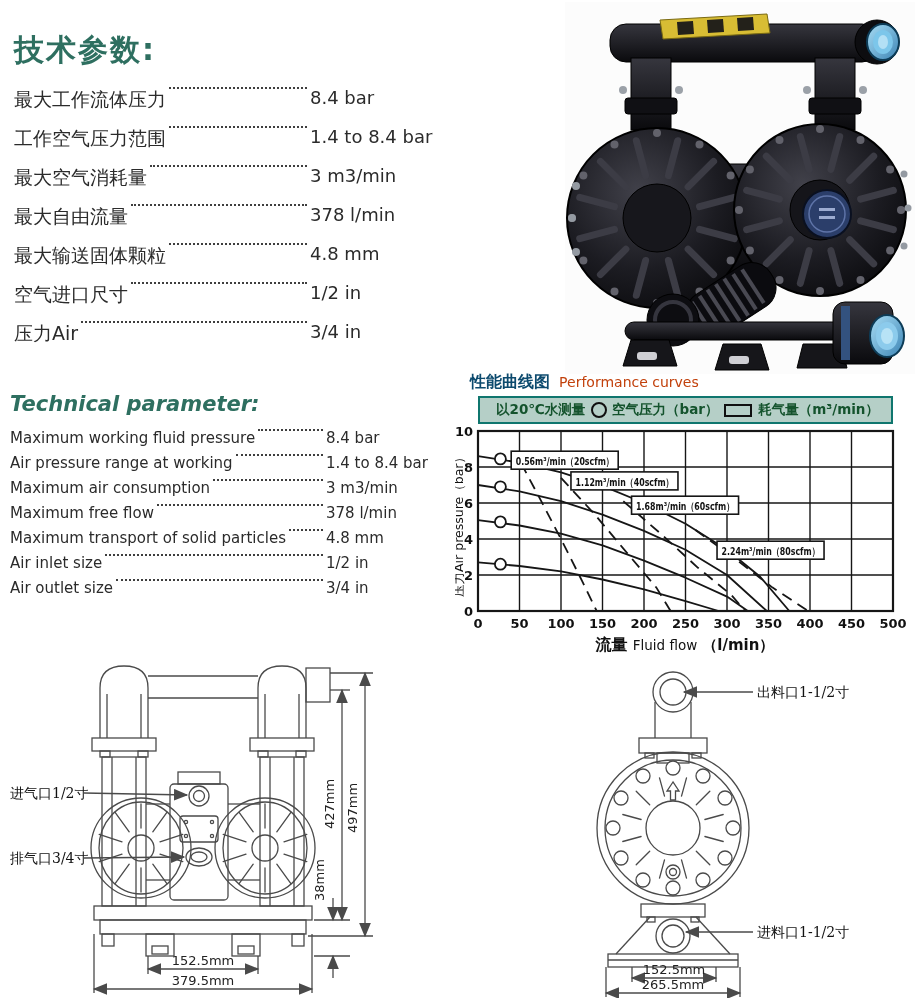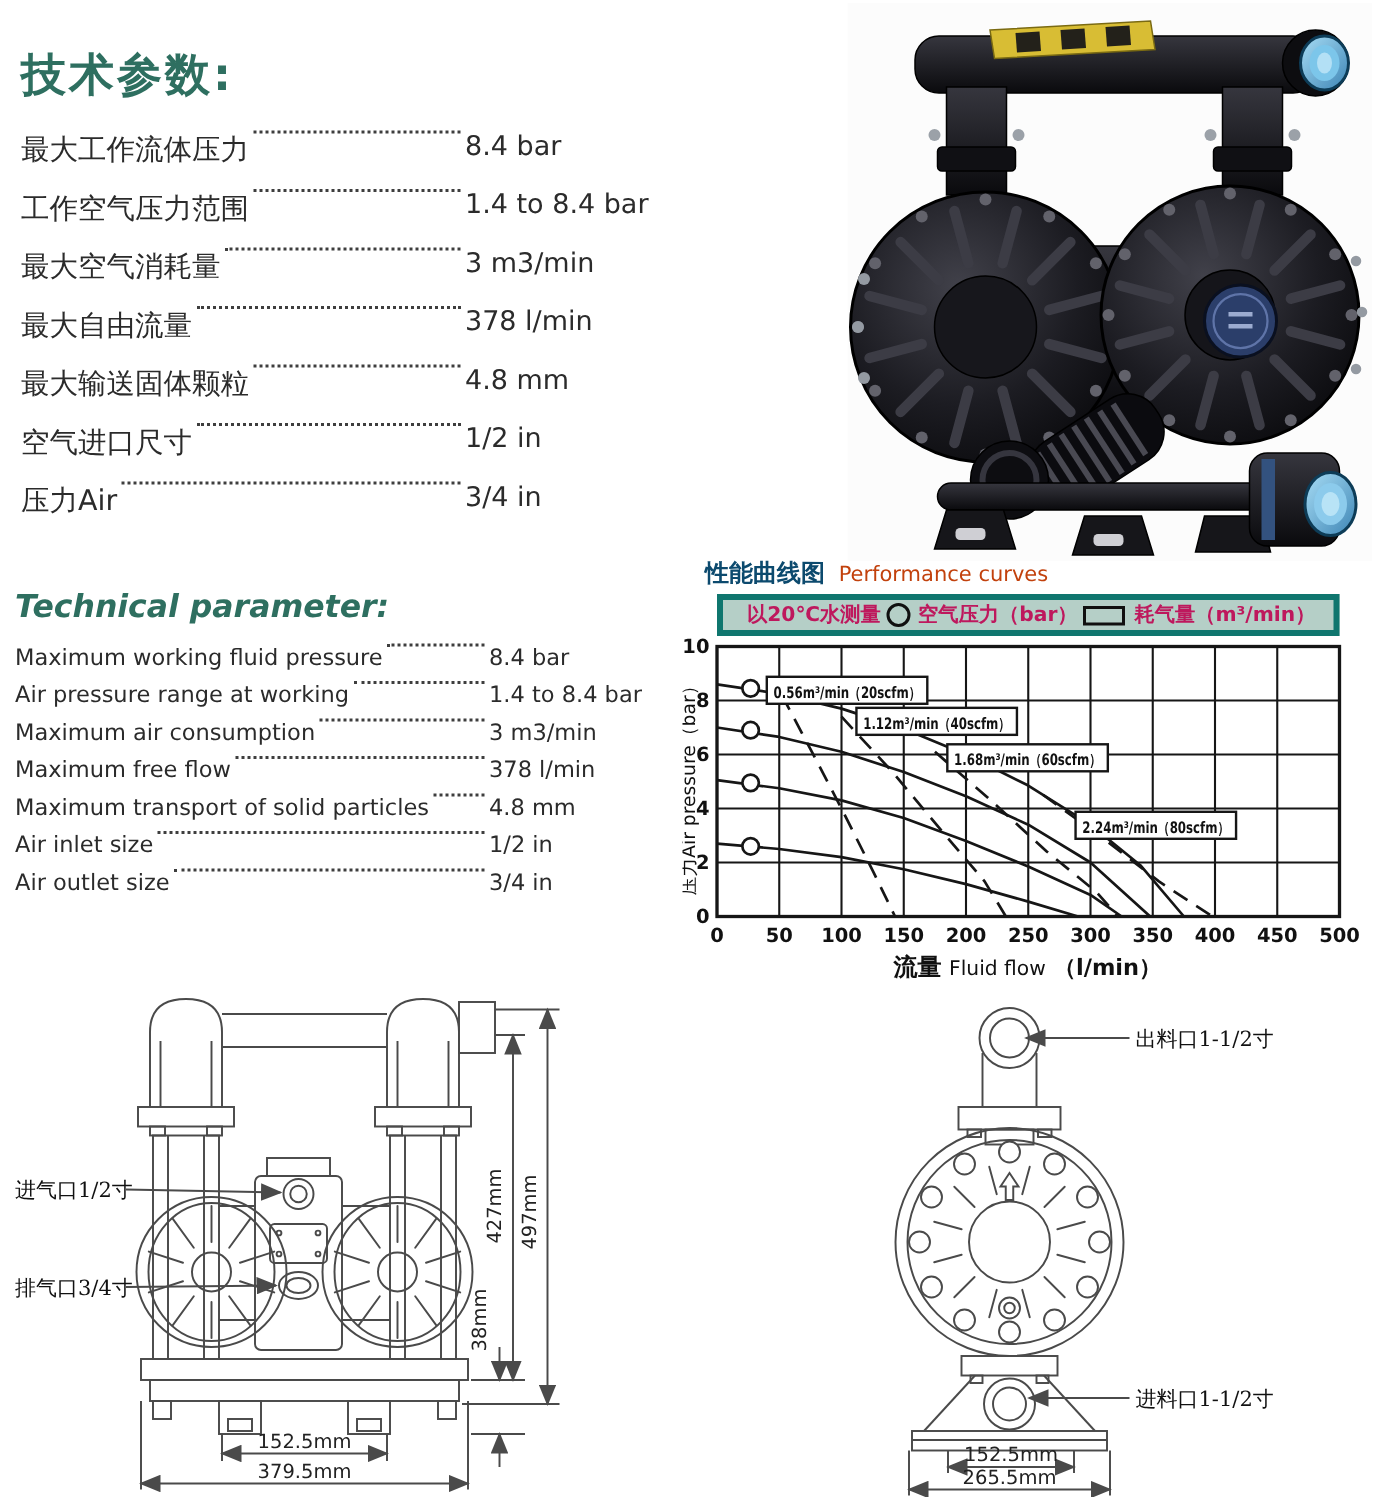--- a/index.html
+++ b/index.html
@@ -26,23 +26,23 @@
   .params-en .prow .val{width:136px;}
   
   .pump-photo{position:absolute;left:565px;top:2px;width:350px;height:372px;}
   
   .perf{position:absolute;left:455px;top:372px;width:460px;height:302px;}
   .perf-title{position:absolute;left:15px;top:0;font-size:16px;}
   .perf-title .cn{font-weight:bold;color:#0c4a6e;}
   .perf-title .en{color:#c2410c;font-size:14px;margin-left:4px;}
   .legend-bar{
     position:absolute;left:23px;top:24px;width:415px;height:28px;box-sizing:border-box;
-    background:#b5cfc7;border:4px solid #0f766e;
+    background:#b5cfc7;border:2px solid #0f766e;
     display:flex;align-items:center;justify-content:space-between;
-    padding:0 12px 0 16px;font-size:13.5px;font-weight:bold;color:#be185d;white-space:nowrap;
+    padding:0 12px 0 16px;font-size:13.5px;font-weight:bold;color:#14532d;white-space:nowrap;
   }
   .legend-item{display:flex;align-items:center;}
   .glyph-circle{width:12px;height:12px;border:2px solid #101010;border-radius:50%;display:inline-block;margin-right:5px;background:transparent;}
   .glyph-rect{width:24px;height:9px;border:2px solid #101010;display:inline-block;margin-right:6px;background:transparent;}
   #perf-chart{position:absolute;left:0;top:52px;}
   #perf-chart text.tick{font-size:13px;font-weight:bold;fill:#111;font-family:"DejaVu Sans",sans-serif;}
   #perf-chart .axis-label{fill:#111;font-family:"DejaVu Sans",sans-serif;}
   #perf-chart text.curve-label-text{font-size:10.5px;font-weight:bold;fill:#111;}
   
   .install-left{position:absolute;left:8px;top:636px;width:452px;height:362px;}

